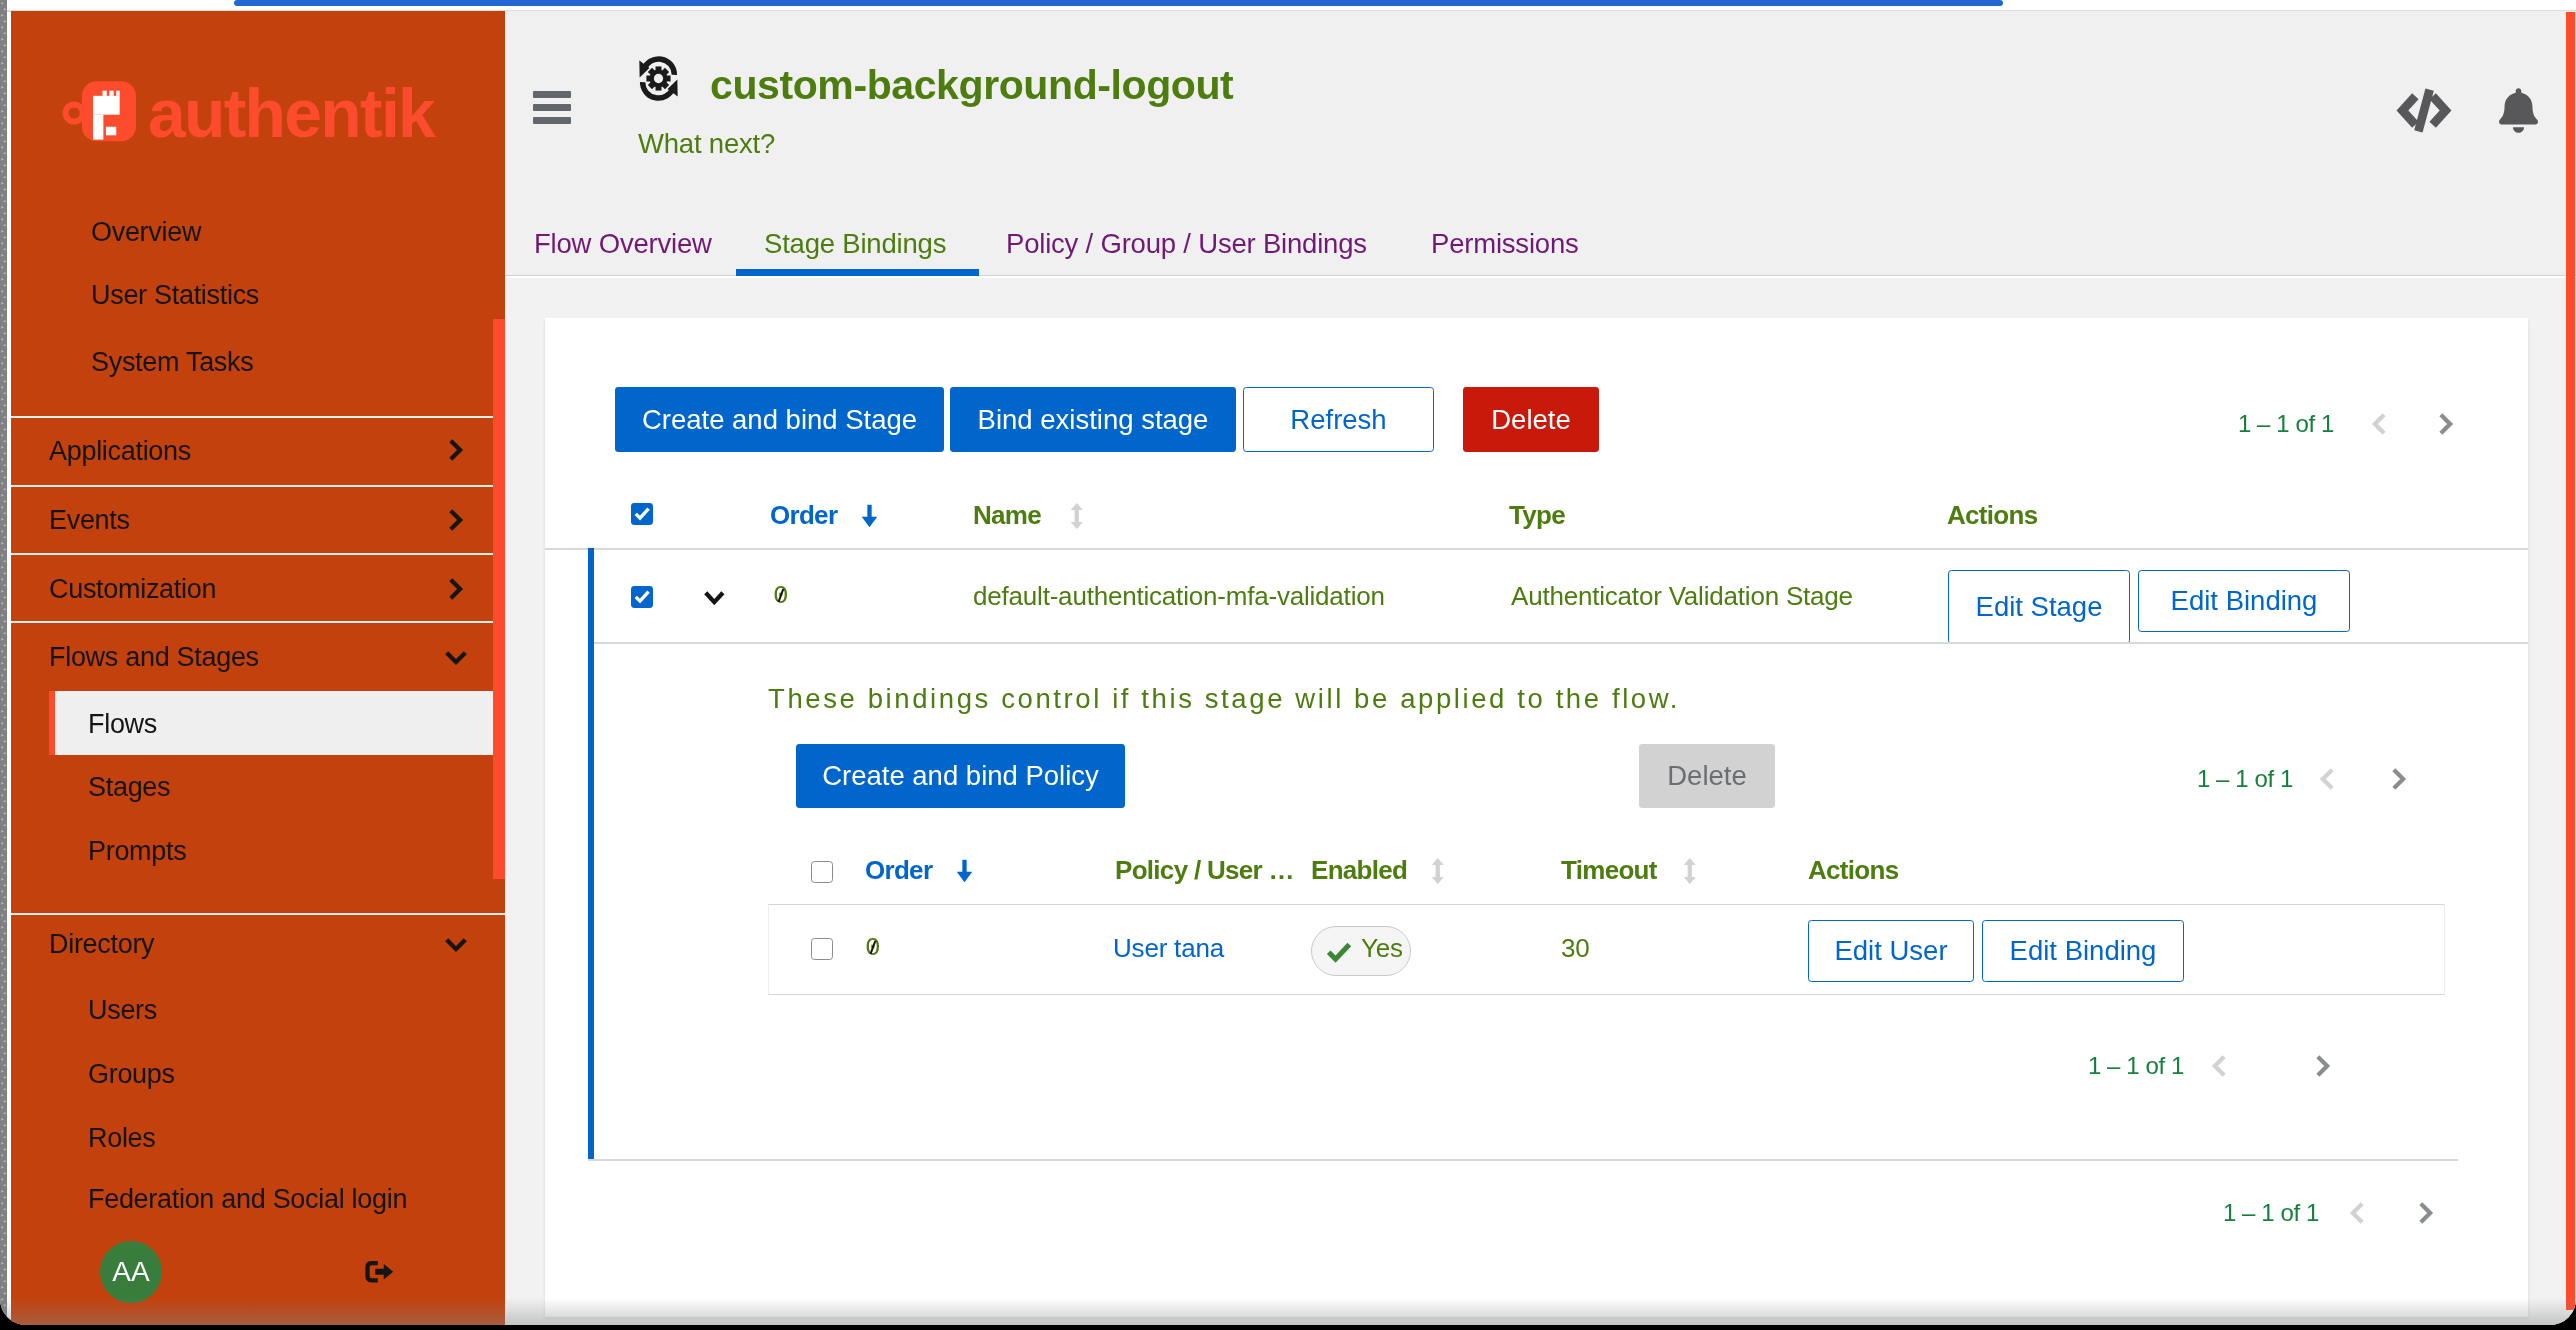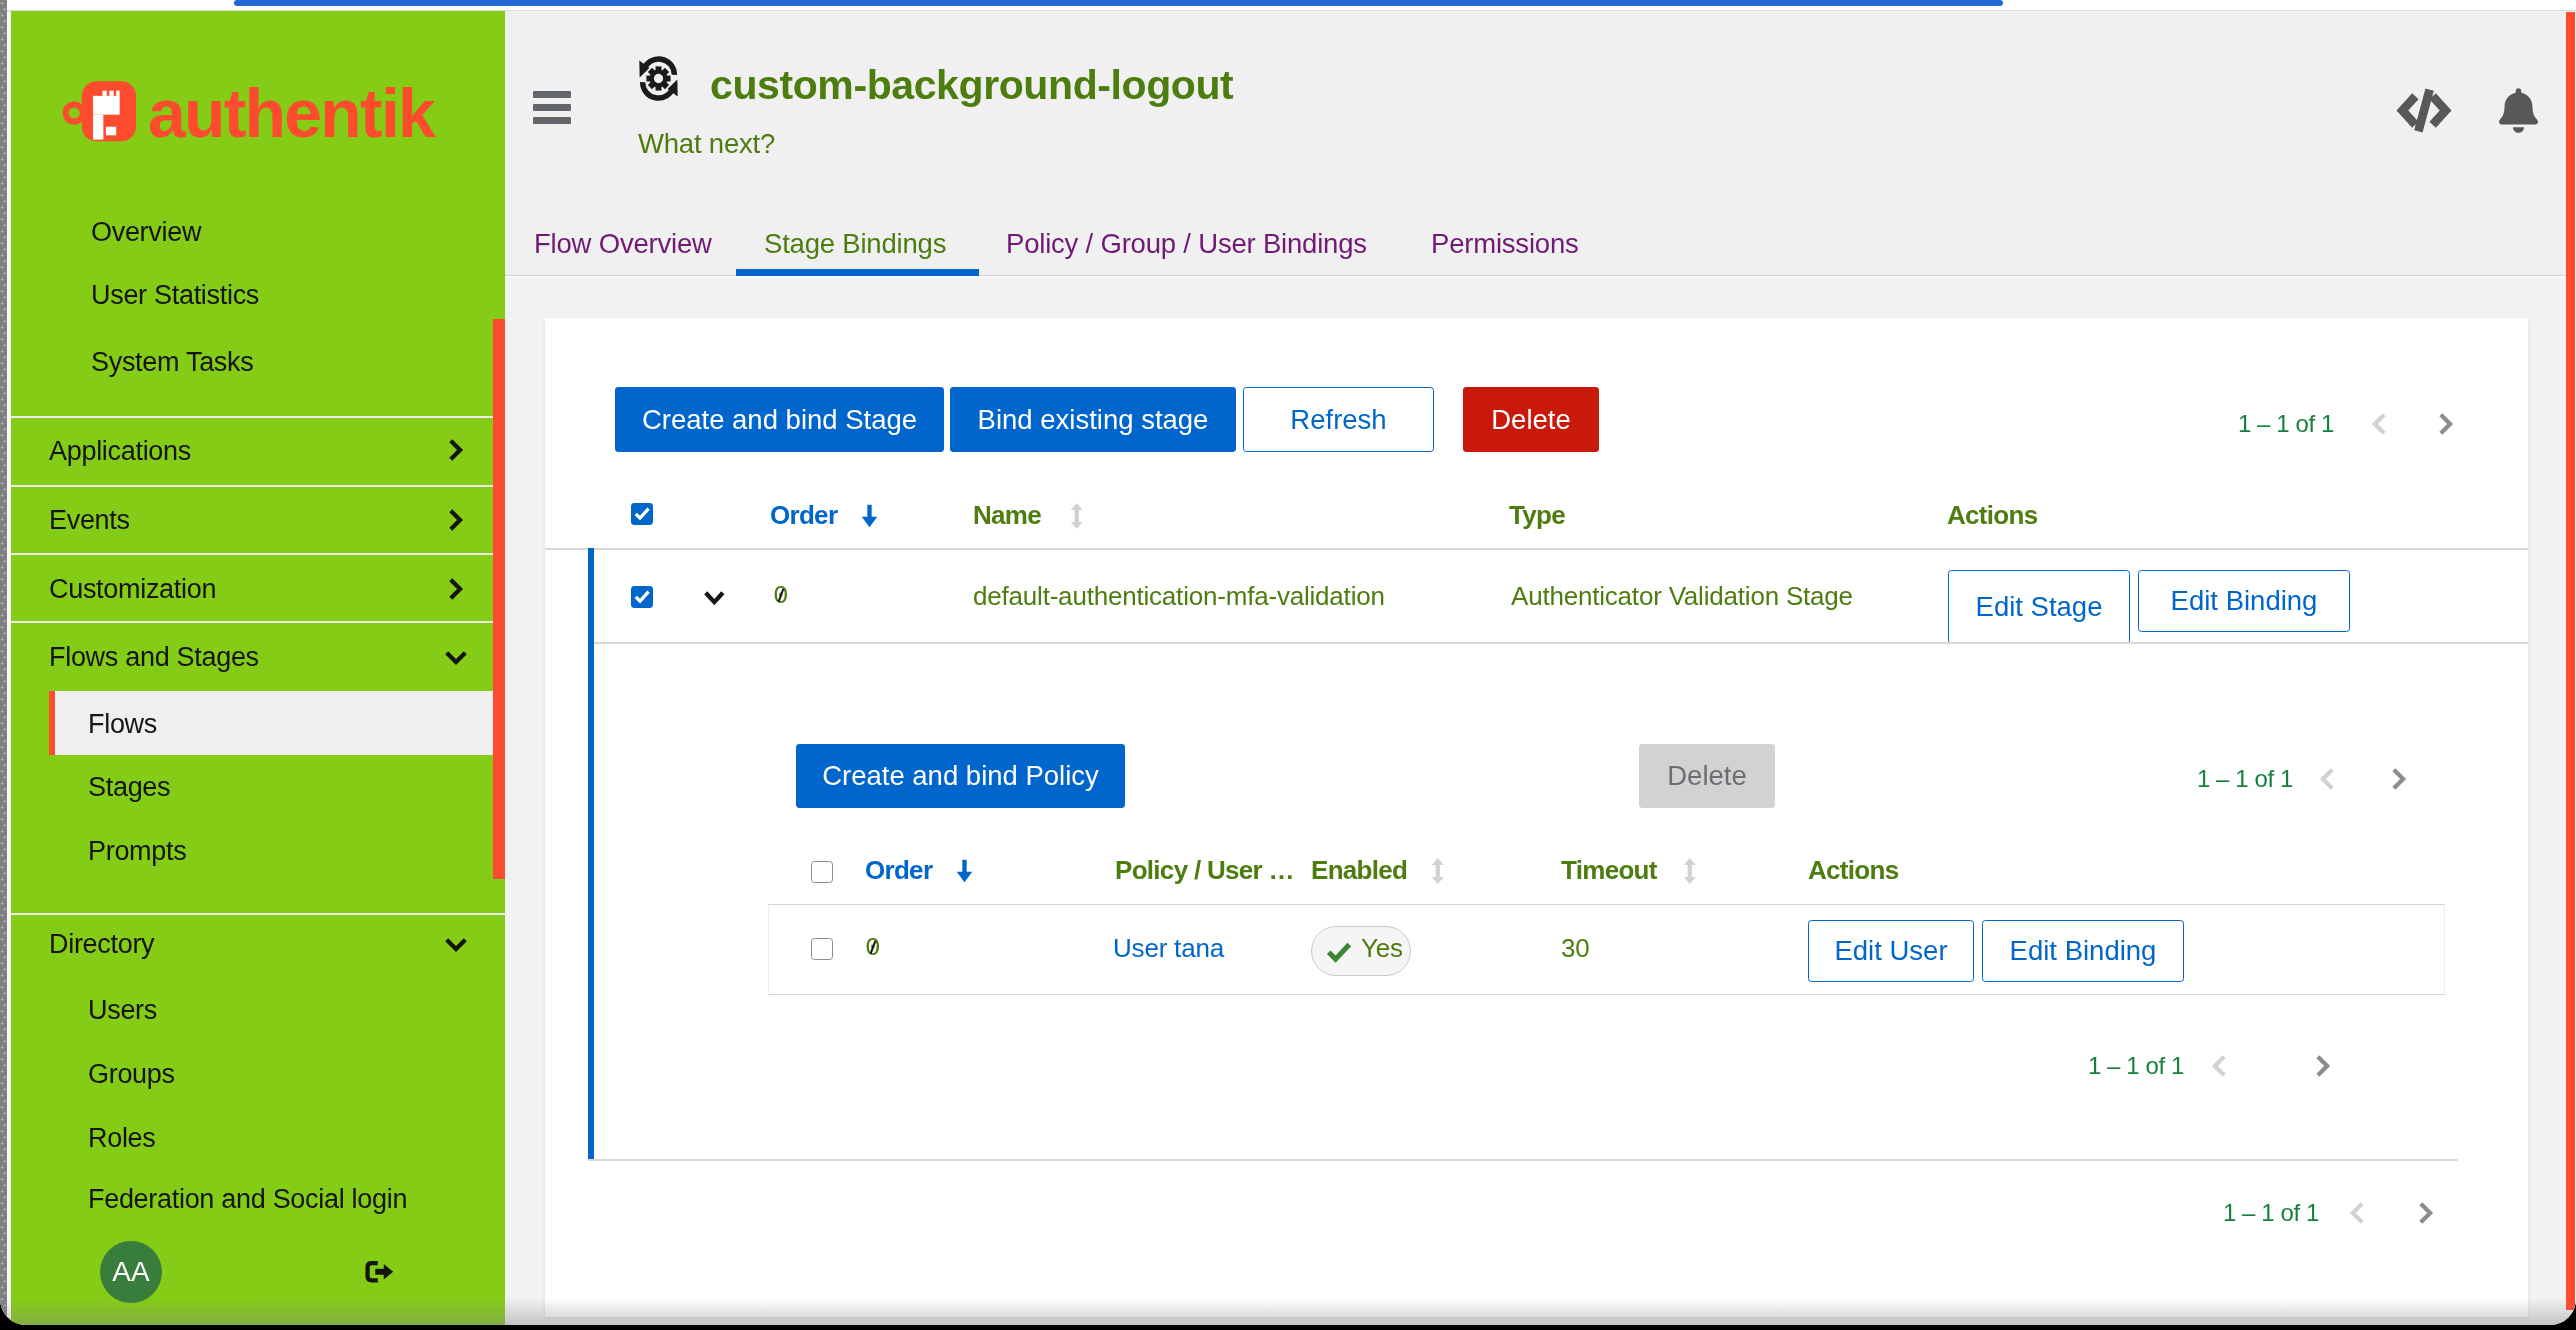--- a/index.html
+++ b/index.html
@@ -30,21 +30,21 @@
 <body>
 <div id="win">
 
   <div class="abs" style="left:0;top:0;width:6.9px;height:1325px;background:#7e8082;background-image:radial-gradient(circle at 2.1px 3.4px, #aeb0b2 0.9px, transparent 1.3px),radial-gradient(circle at 4.7px 9.4px, #aeb0b2 0.9px, transparent 1.3px);background-size:6.9px 12px"></div>
 
   <div class="abs" style="left:11px;top:0;width:2565px;height:11px;background:#fff"></div>
   <div class="abs" style="left:6.9px;top:10.3px;width:2569px;height:1.7px;background:#dedede"></div>
 
   <div class="abs" style="left:234px;top:0;width:1769px;height:6px;background:#2268d2;border-radius:3.4px"></div>
 
-  <div class="abs" id="sidebar" style="left:11px;top:11px;width:494px;height:1314px;background:#84cc16">
+  <div class="abs" id="sidebar" style="left:11px;top:11px;width:494px;height:1314px;background:#c2410c">
 
     <svg style="left:52px;top:64px" width="395" height="82" viewBox="0 0 460 95">
       <circle cx="13" cy="44" r="10" fill="none" stroke="#fd4b2d" stroke-width="7"></circle>
       <rect x="20" y="40" width="8" height="8" fill="#fd4b2d"></rect>
       <rect x="22" y="7" width="63" height="70" rx="17" fill="#fd4b2d"></rect>
       <rect x="35" y="24" width="31" height="22" fill="#fff"></rect>
       <rect x="46" y="18" width="5" height="6" fill="#fff"></rect>
       <rect x="54" y="18" width="5" height="6" fill="#fff"></rect>
       <rect x="62" y="18" width="4" height="6" fill="#fff"></rect>
       <rect x="35" y="46" width="12" height="29" fill="#fff"></rect>
@@ -195,20 +195,21 @@
     <svg style="left:159px;top:273px" width="20.6" height="13.7" viewBox="0 0 24 16">
         <path d="M2 2 L12 13 L22 2" stroke="#151515" stroke-width="5" fill="none"></path>
       </svg>
     <div class="t" style="left:228px;top:279px;font-family:'Liberation Mono',monospace;font-size:26px"><span class="zero">0</span></div>
     <div class="t" style="left:428px;top:279px">default-authentication-mfa-validation</div>
     <div class="t" style="left:966px;top:279px">Authenticator Validation Stage</div>
     <div class="btn bo" style="left:1403px;top:252px;width:182px;height:74px">Edit Stage</div>
     <div class="btn bo" style="left:1593px;top:252px;width:212px;height:62px">Edit Binding</div>
     <div class="hline" style="left:49px;top:324px;width:1934px"></div>
 
+    <div class="t" style="left:223px;top:380px;font-size:27.5px;letter-spacing:2.6px">These bindings control if this stage will be applied to the flow.</div>
     <div class="btn bp" style="left:251px;top:426px;width:329px;height:64px">Create and bind Policy</div>
     <div class="btn bd" style="left:1094px;top:426px;width:136px;height:64px">Delete</div>
     <div class="pg" style="right:235px;top:461px">1 – 1 of 1</div>
     <svg style="left:1776px;top:450px" width="13" height="22" viewBox="0 0 15 26">
         <path d="M13 2 L2 13 L13 24" stroke="#d2d2d2" stroke-width="5" fill="none"></path>
       </svg>
     <svg style="left:1847px;top:450px" width="13" height="22" viewBox="0 0 15 26">
         <path d="M2 2 L13 13 L2 24" stroke="#8a8d90" stroke-width="5" fill="none"></path>
       </svg>
 

